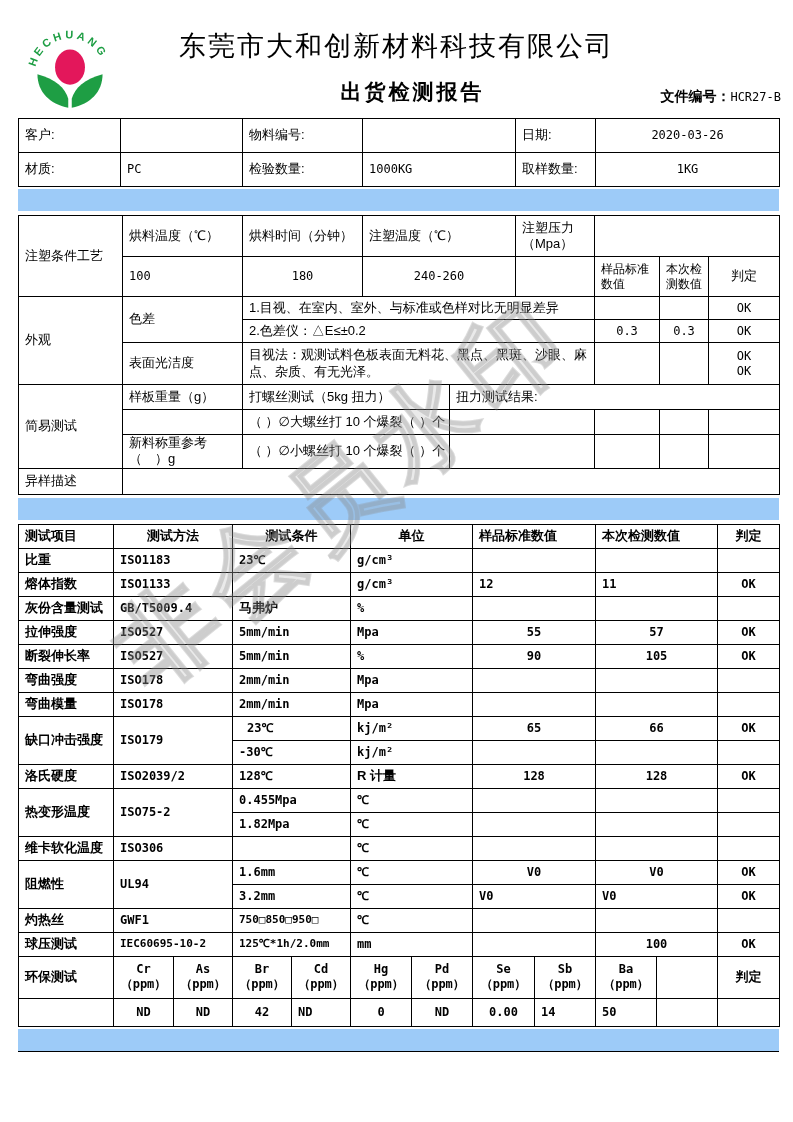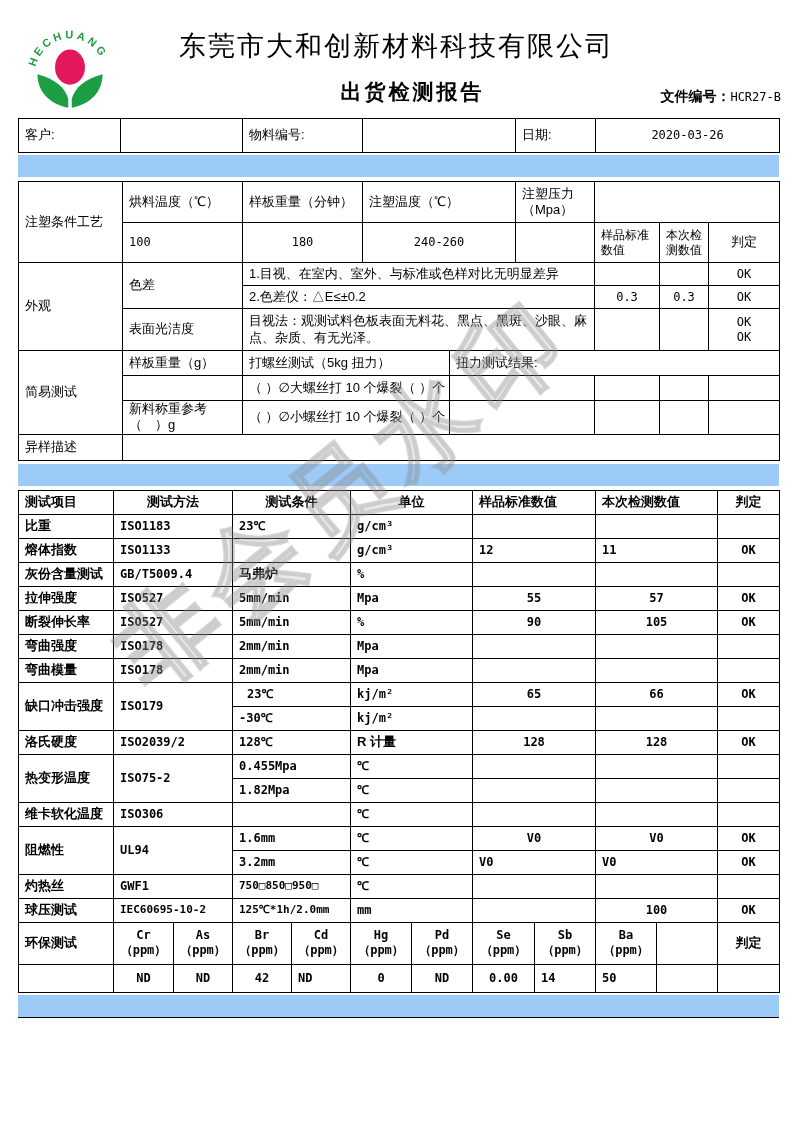--- a/index.html
+++ b/index.html
@@ -67,20 +67,28 @@
       </colgroup>
     <tbody>
         <tr>
       <td class="l">客户:</td>
       <td class="l v"></td>
       <td class="l">物料编号:</td>
       <td class="l v"></td>
       <td class="l">日期:</td>
       <td class="c v">2020-03-26</td>
     </tr>
+    <tr>
+      <td class="l">材质:</td>
+      <td class="l v">PC</td>
+      <td class="l">检验数量:</td>
+      <td class="l v">1000KG</td>
+      <td class="l">取样数量:</td>
+      <td class="c v">1KG</td>
+    </tr>
   </tbody>
     </table>
 
   <div class="bar bar1"></div>
 
   <table class="sec2">
     <colgroup>
         <col style="width:104px">
         <col style="width:120px">
         <col style="width:120px">
@@ -88,21 +96,21 @@
         <col style="width:66px">
         <col style="width:79px">
         <col style="width:65px">
         <col style="width:49px">
         <col style="width:71px">
       </colgroup>
     <tbody>
         <tr class="ra">
       <td rowspan="2" class="l">注塑条件工艺</td>
       <td class="l">烘料温度（℃）</td>
-      <td class="l">样板重量（分钟）</td>
+      <td class="l">烘料时间（分钟）</td>
       <td colspan="2" class="l">注塑温度（℃）</td>
       <td class="l"><span>注塑压力</span><br><span>（Mpa）</span></td>
       <td colspan="3"></td>
     </tr>
     <tr class="rb">
       <td class="l v">100</td>
       <td class="c v">180</td>
       <td colspan="2" class="c v">240-260</td>
       <td class="l v"></td>
       <td class="l" style="font-size:12px">样品标准数值</td>

